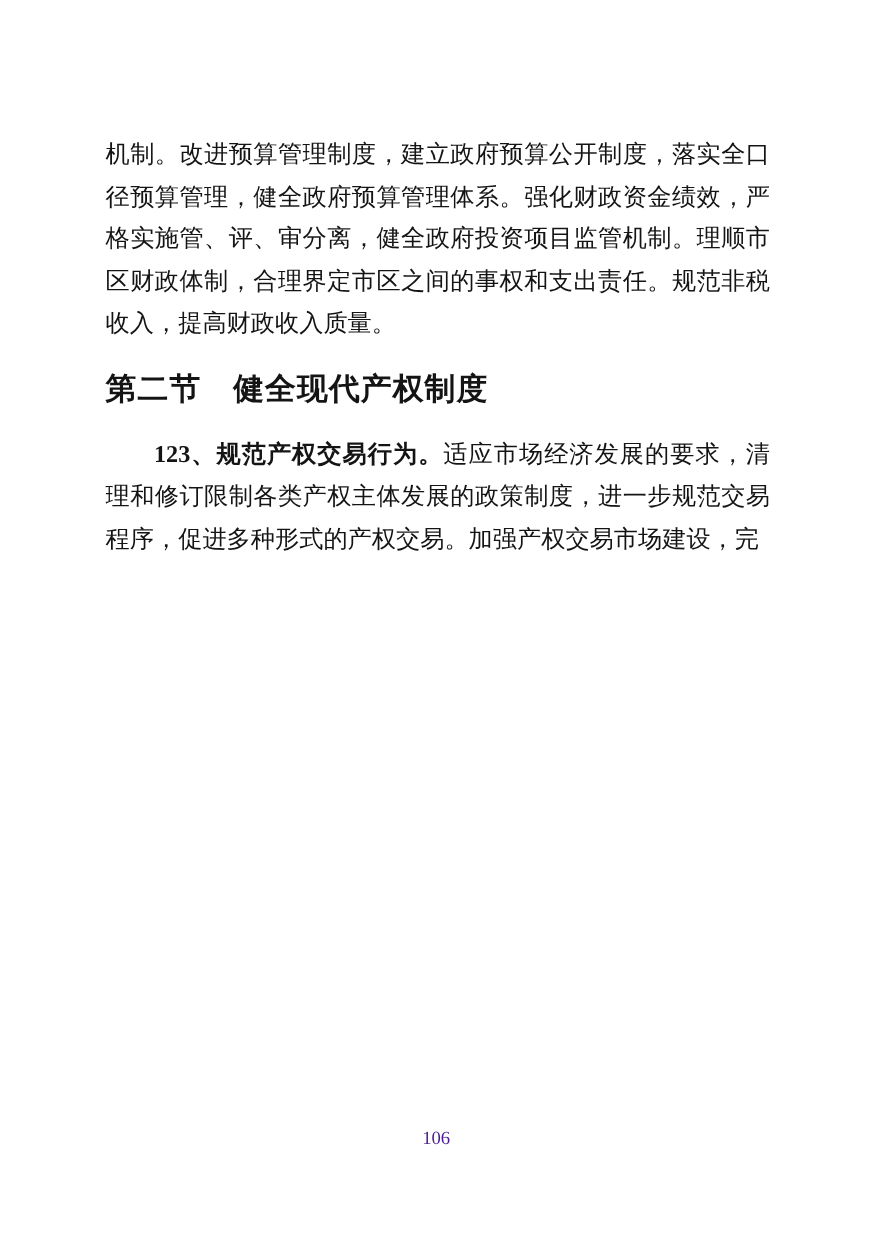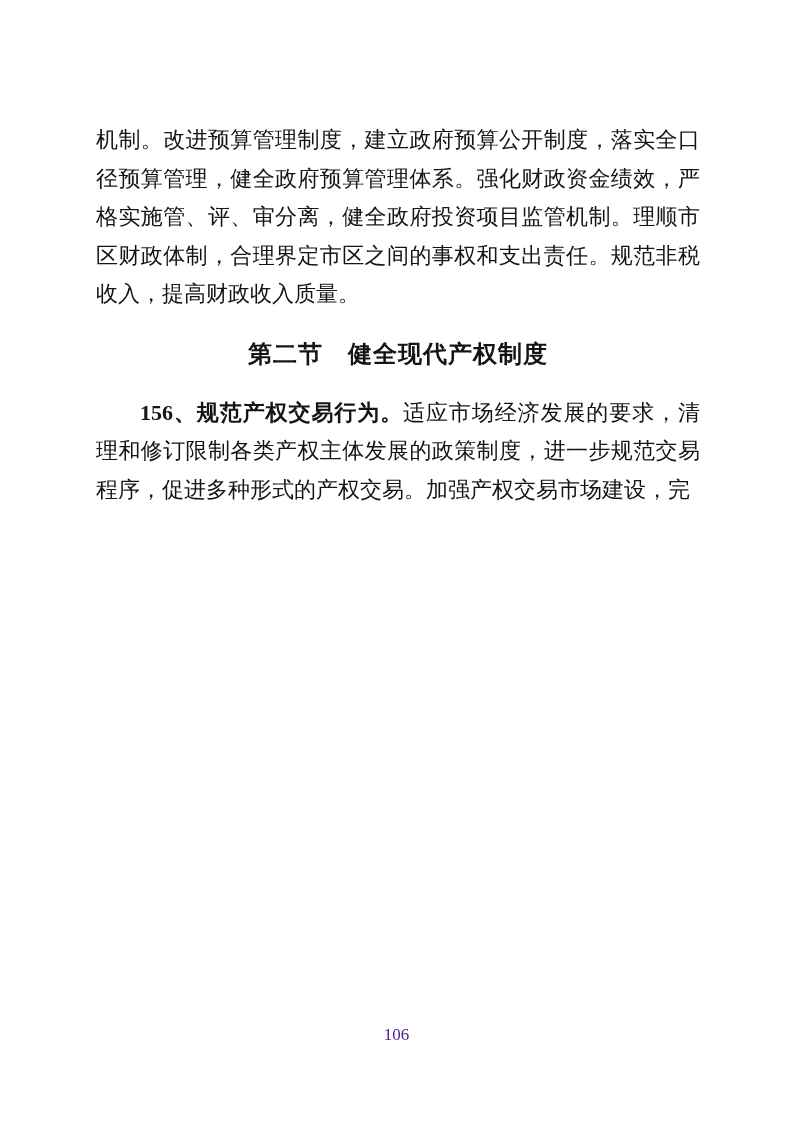--- a/index.html
+++ b/index.html
@@ -34,24 +34,23 @@
     text-indent: 44px;
   }
   .body-text.para-spaced {
     margin-top: 9px;
   }
   .lead {
     font-weight: bold;
   }
   .section-heading {
     margin: 21px 0 20px 0;
-    font-size: 24px;
+    font-size: 28px;
     line-height: 39px;
     font-weight: bold;
-    text-align: center;
     letter-spacing: 1px;
   }
   .page-number {
     position: absolute;
     top: 1024px;
     left: 0;
     width: 100%;
     text-align: center;
     font-size: 17px;
     line-height: 22px;
@@ -63,18 +62,18 @@
 
 <div class="page">
   <div class="content">
 
     <p class="body-text">机制。改进预算管理制度，建立政府预算公开制度，落实全口径预算管理，健全政府预算管理体系。强化财政资金绩效，严格实施管、评、审分离，健全政府投资项目监管机制。理顺市区财政体制，合理界定市区之间的事权和支出责任。规范非税收入，提高财政收入质量。</p>
 
     <h2 class="section-heading">第二节　健全现代产权制度</h2>
 
 
 
-    <p class="body-text indent para-spaced"><strong class="lead">156、规范产权交易行为。</strong><span>适应市场经济发展的要求，清理和修订限制各类产权主体发展的政策制度，进一步规范交易程序，促进多种形式的产权交易。加强产权交易市场建设，完</span></p>
+    <p class="body-text indent para-spaced"><strong class="lead">123、规范产权交易行为。</strong><span>适应市场经济发展的要求，清理和修订限制各类产权主体发展的政策制度，进一步规范交易程序，促进多种形式的产权交易。加强产权交易市场建设，完</span></p>
 
   </div>
 
   <div class="page-number">106</div>
 </div>
 
 </body></html>

